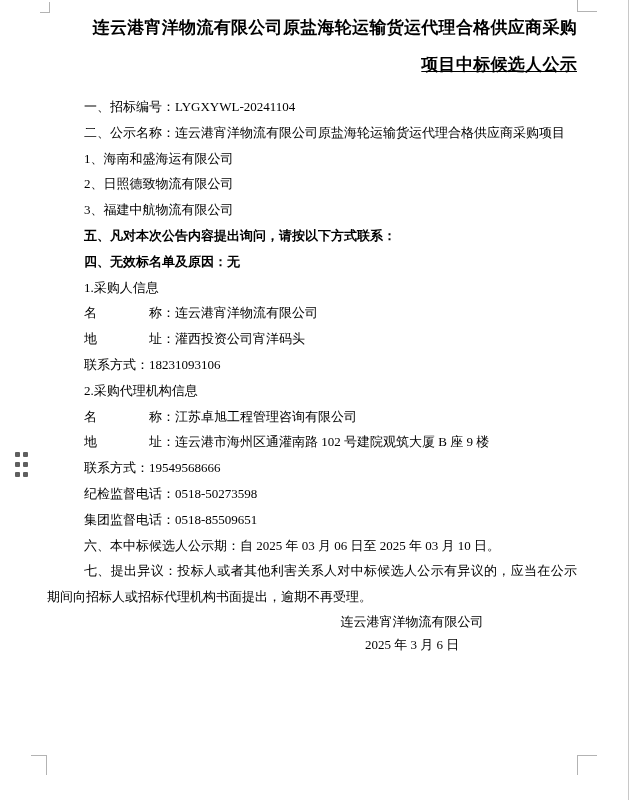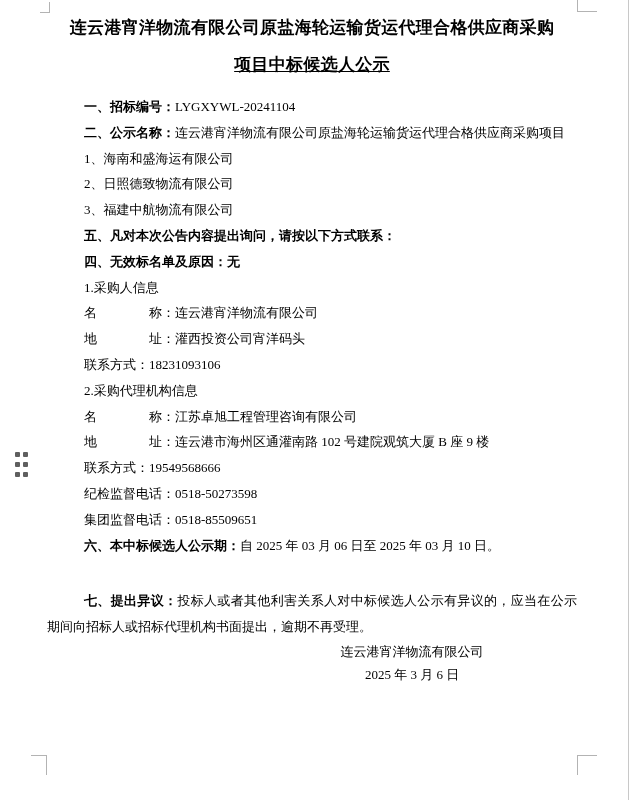--- a/index.html
+++ b/index.html
@@ -20,30 +20,30 @@
   .crop.tr { left:577px; top:0;    width:20px; height:12px; border-left:1px solid #b3b3b3; border-bottom:1px solid #b3b3b3; }
   .crop.bl { left:31px; top:755px; width:16px; height:20px; border-right:1px solid #b3b3b3; border-top:1px solid #b3b3b3; }
   .crop.br { left:577px; top:755px; width:20px; height:20px; border-left:1px solid #b3b3b3; border-top:1px solid #b3b3b3; }
   
   .drag-dots { position:absolute; left:15px; top:452px; display:grid;
     grid-template-columns:5px 5px; grid-template-rows:5px 5px 5px;
     column-gap:3px; row-gap:5px; cursor:grab; }
   .drag-dots span { width:5px; height:5px; background:#5f5f5f; border-radius:1px; }
 
   .content { position:absolute; left:47px; top:12px; width:530px; }
-  .doc-title { font-weight:bold; font-size:17px; line-height:19px; text-align:center; letter-spacing:0.3px; }
+  .doc-title { font-weight:bold; font-size:17px; line-height:19px; text-align:right; letter-spacing:0.3px; }
   .doc-title.l1 { margin-top:6px; }
   .doc-title.l2 { margin-top:18px;text-decoration:underline; }
 
   .doc-body { margin-top:20px; font-size:13px; line-height:25.8px; }
   .doc-body p { text-align:justify; }
   .ind  { margin-left:37px; }
-  .lbl  { font-weight:bold; }
+  .lbl  { font-weight:normal; }
   .bold { font-weight:bold; }
-  .p7   { margin-left:0; text-indent:37px;margin-top:30px; }
+  .p7   { margin-left:0; text-indent:37px; }
 
   .signature { width:260px; margin-left:235px; text-align:center; line-height:23.5px; }
 </style>
 </head>
 <body>
 
 <div class="page">
 
   <div class="crop tl"></div>
   <div class="crop tr"></div>

